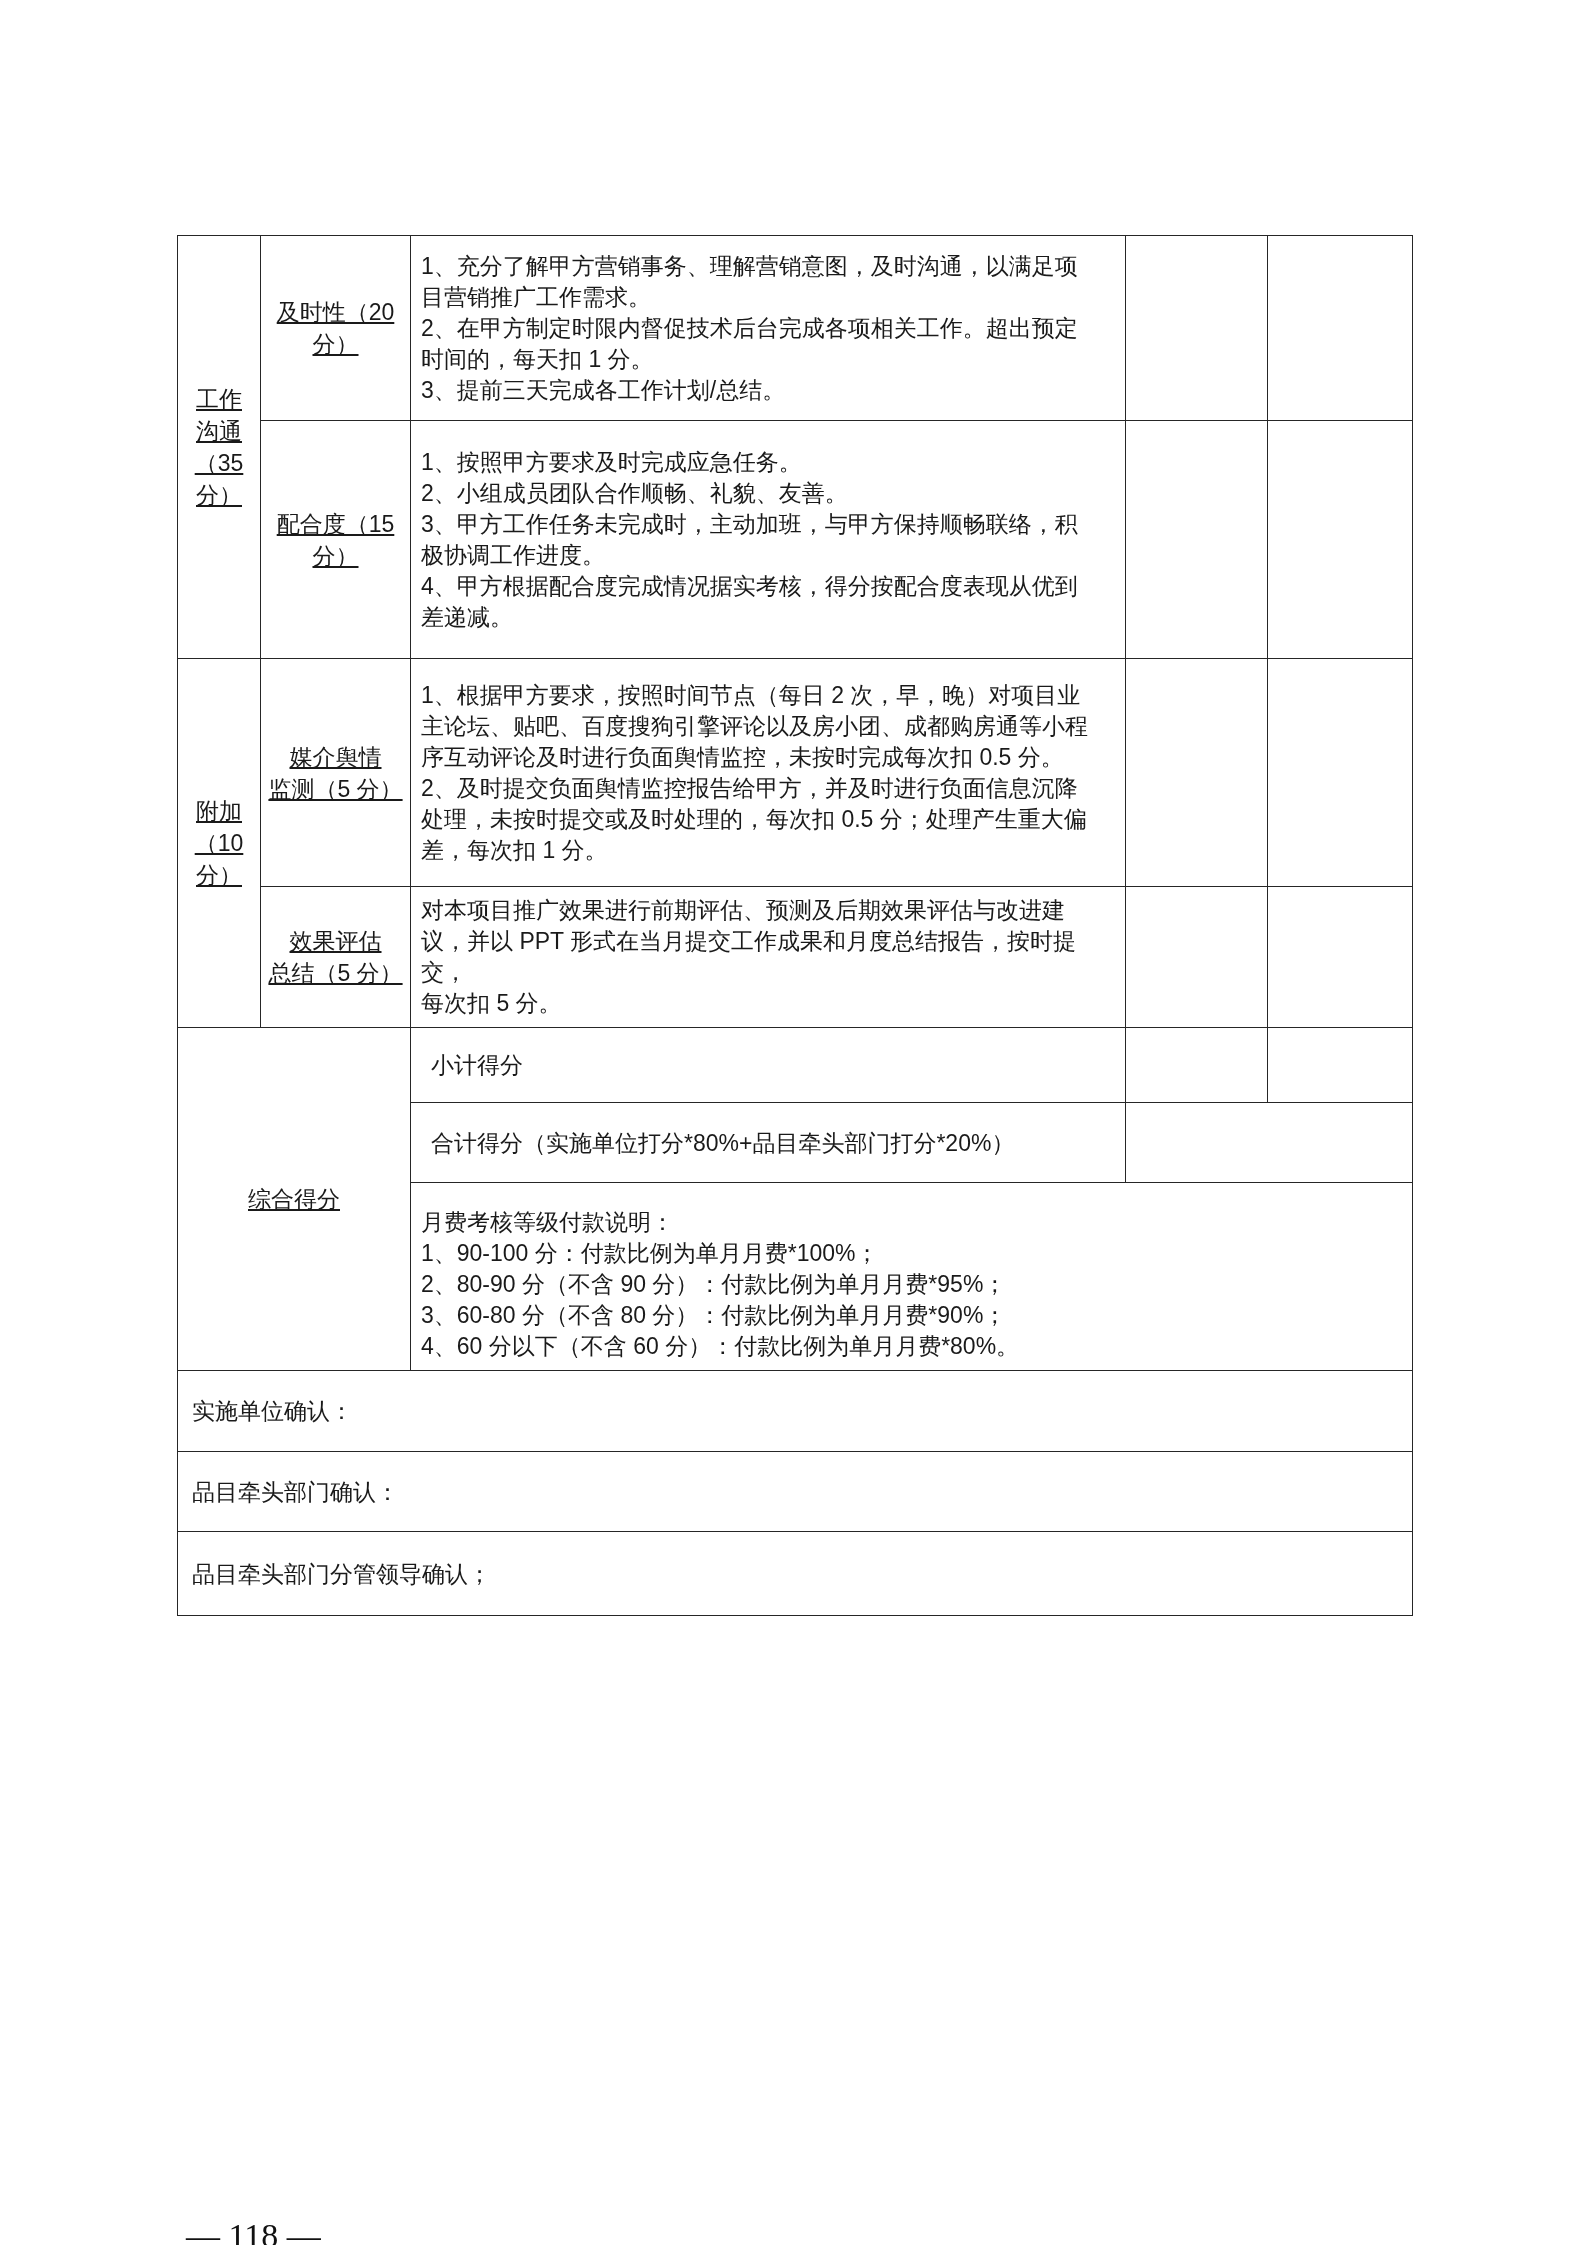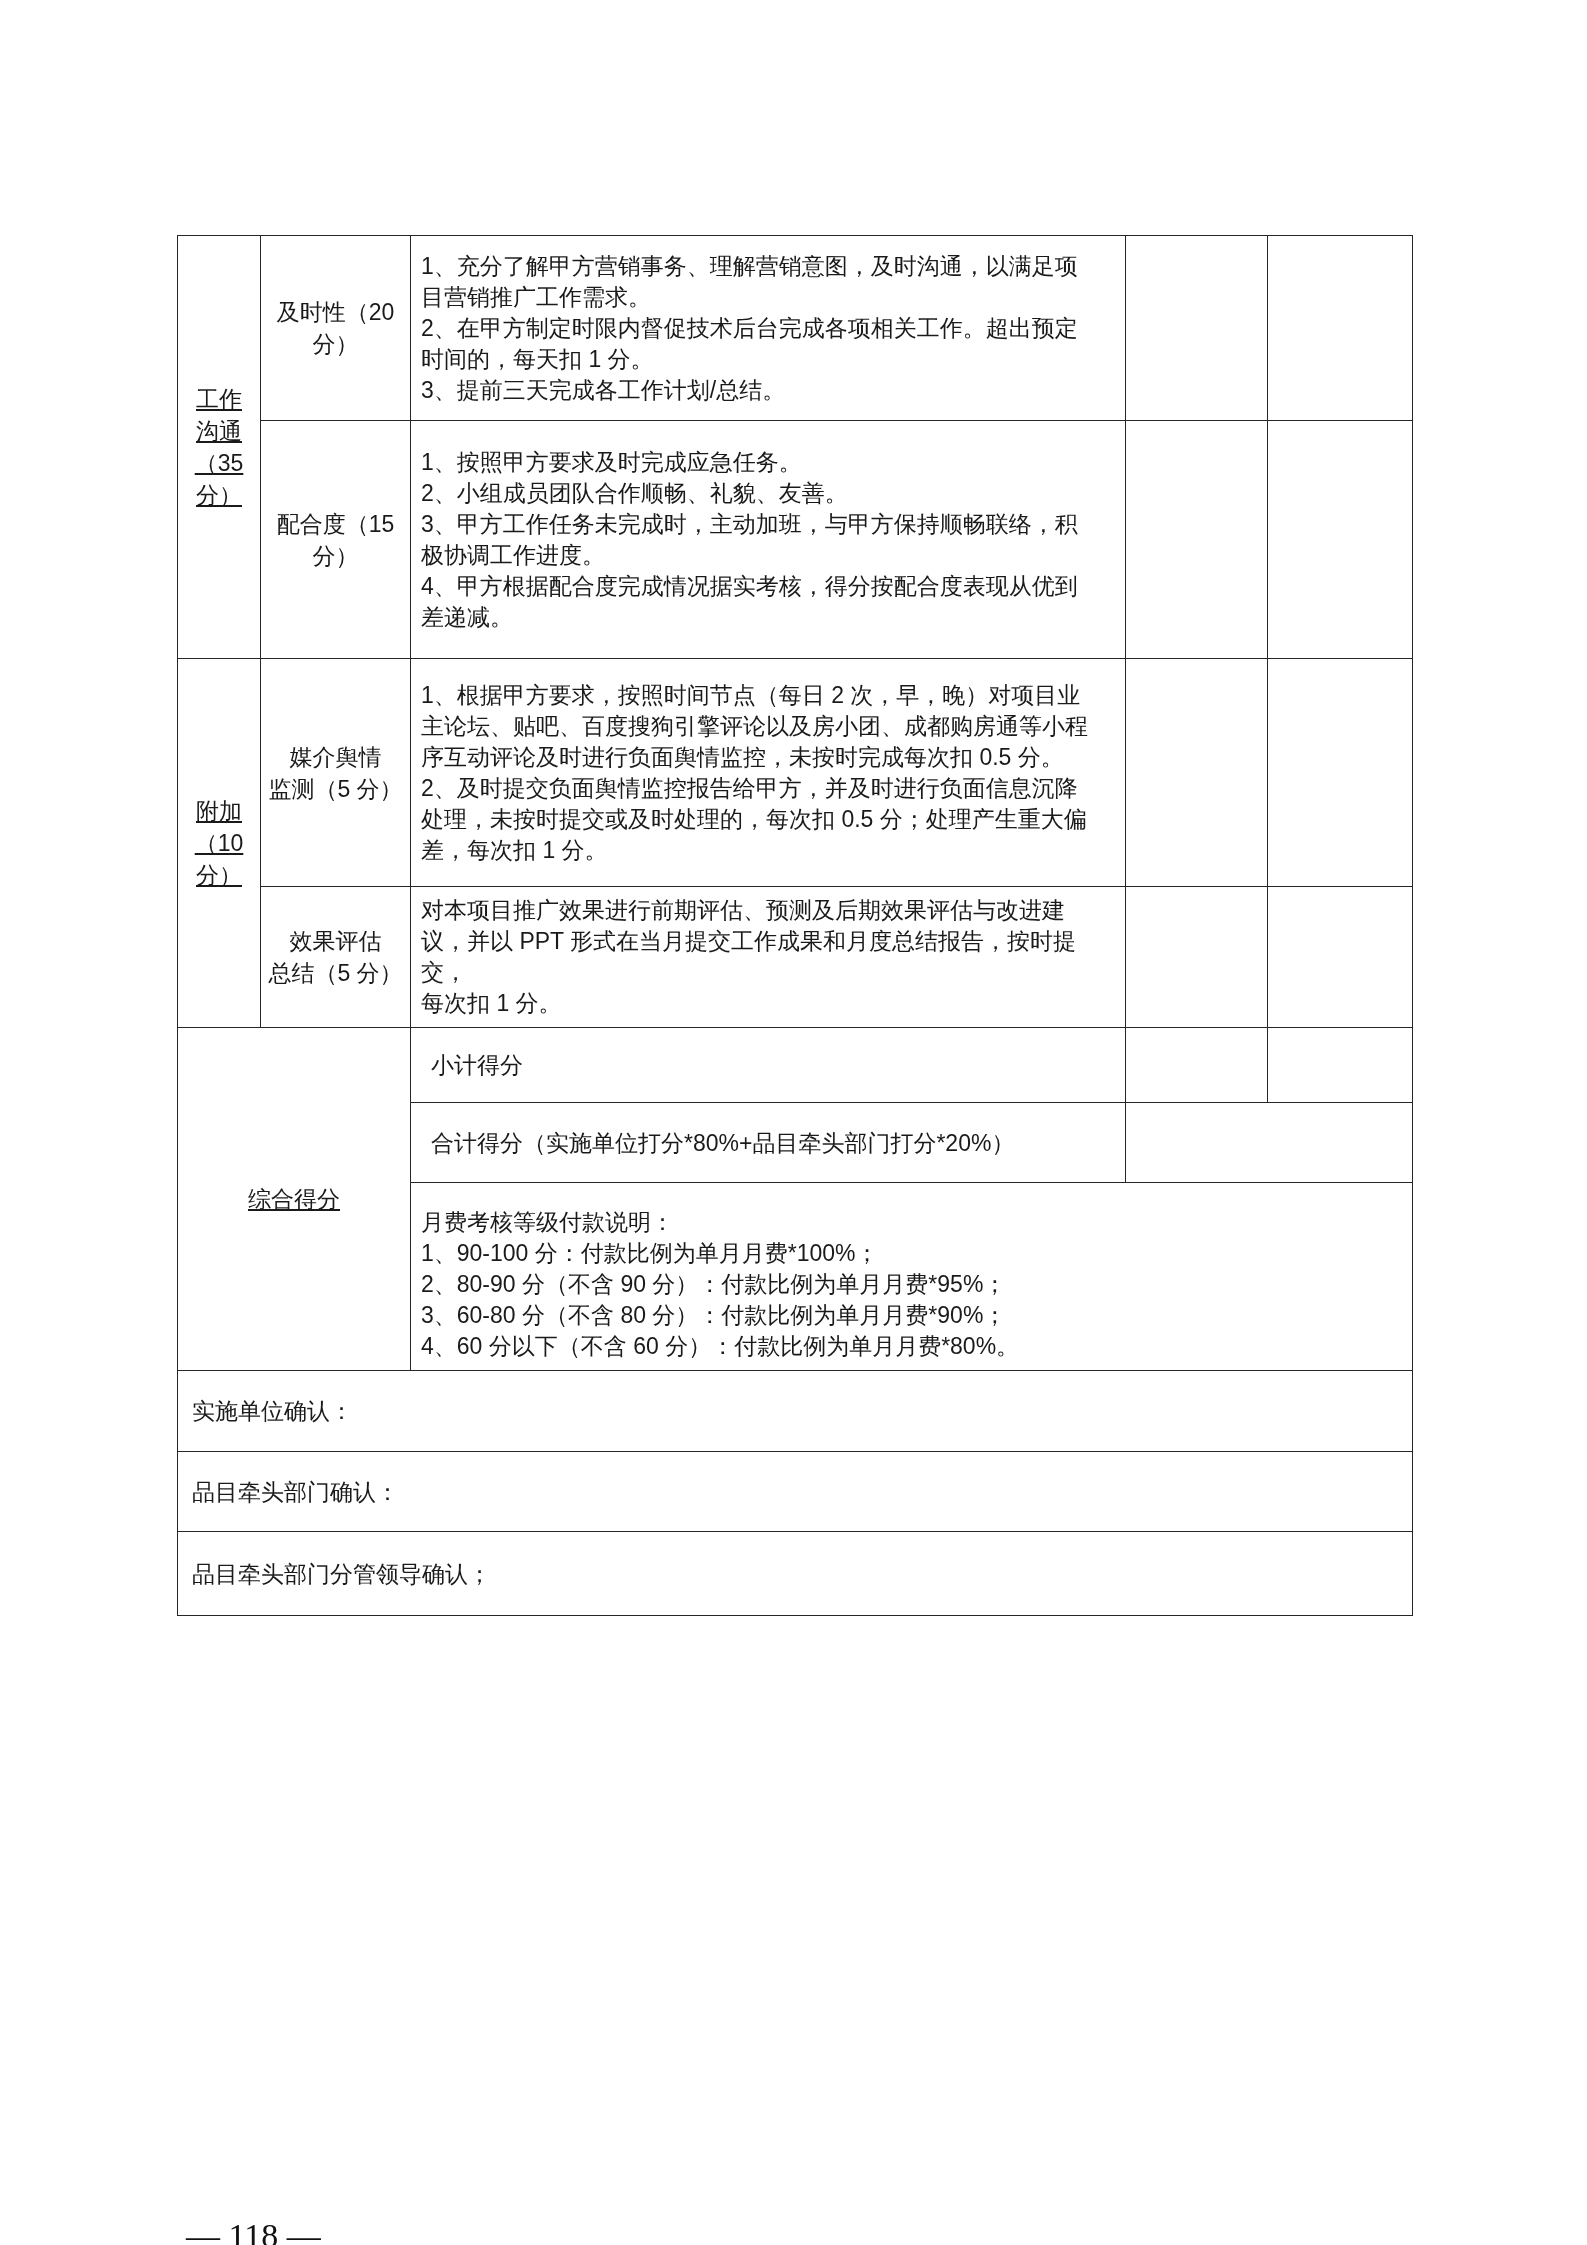--- a/index.html
+++ b/index.html
@@ -36,20 +36,21 @@
   td.cat {
     text-align: center;
     white-space: pre-line;
     line-height: 32px;
     text-decoration: underline;
   }
   td.sub {
     text-align: center;
     white-space: pre-line;
     line-height: 32px;
+    text-decoration: underline;
   }
   td.det {
     text-align: left;
     white-space: pre-line;
     line-height: 31px;
     padding: 8px 14px 8px 10px;
   }
   td.sumlabel {
     text-align: left;
     padding-left: 20px;
@@ -134,21 +135,21 @@
 差，每次扣 1 分。</td>
       <td></td>
       <td></td>
     </tr>
 
     <tr style="height:122px">
       <td class="sub">效果评估
 总结（5 分）</td>
       <td class="det">对本项目推广效果进行前期评估、预测及后期效果评估与改进建
 议，并以 PPT 形式在当月提交工作成果和月度总结报告，按时提交，
-每次扣 1 分。</td>
+每次扣 5 分。</td>
       <td></td>
       <td></td>
     </tr>
 
     <tr style="height:75px">
       <td class="cat" colspan="2" rowspan="3">综合得分</td>
       <td class="sumlabel">小计得分</td>
       <td></td>
       <td></td>
     </tr>

